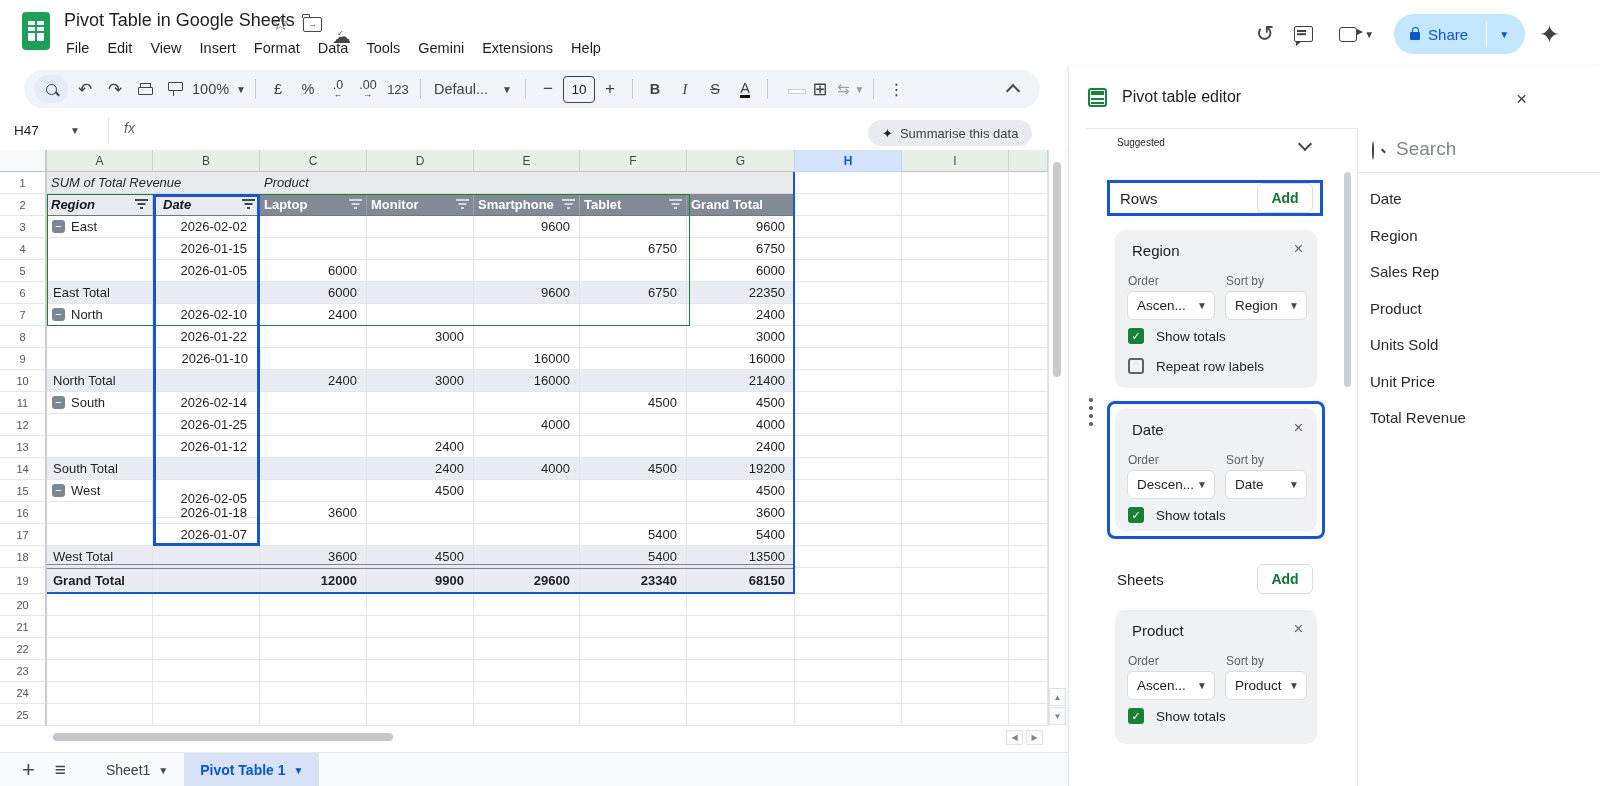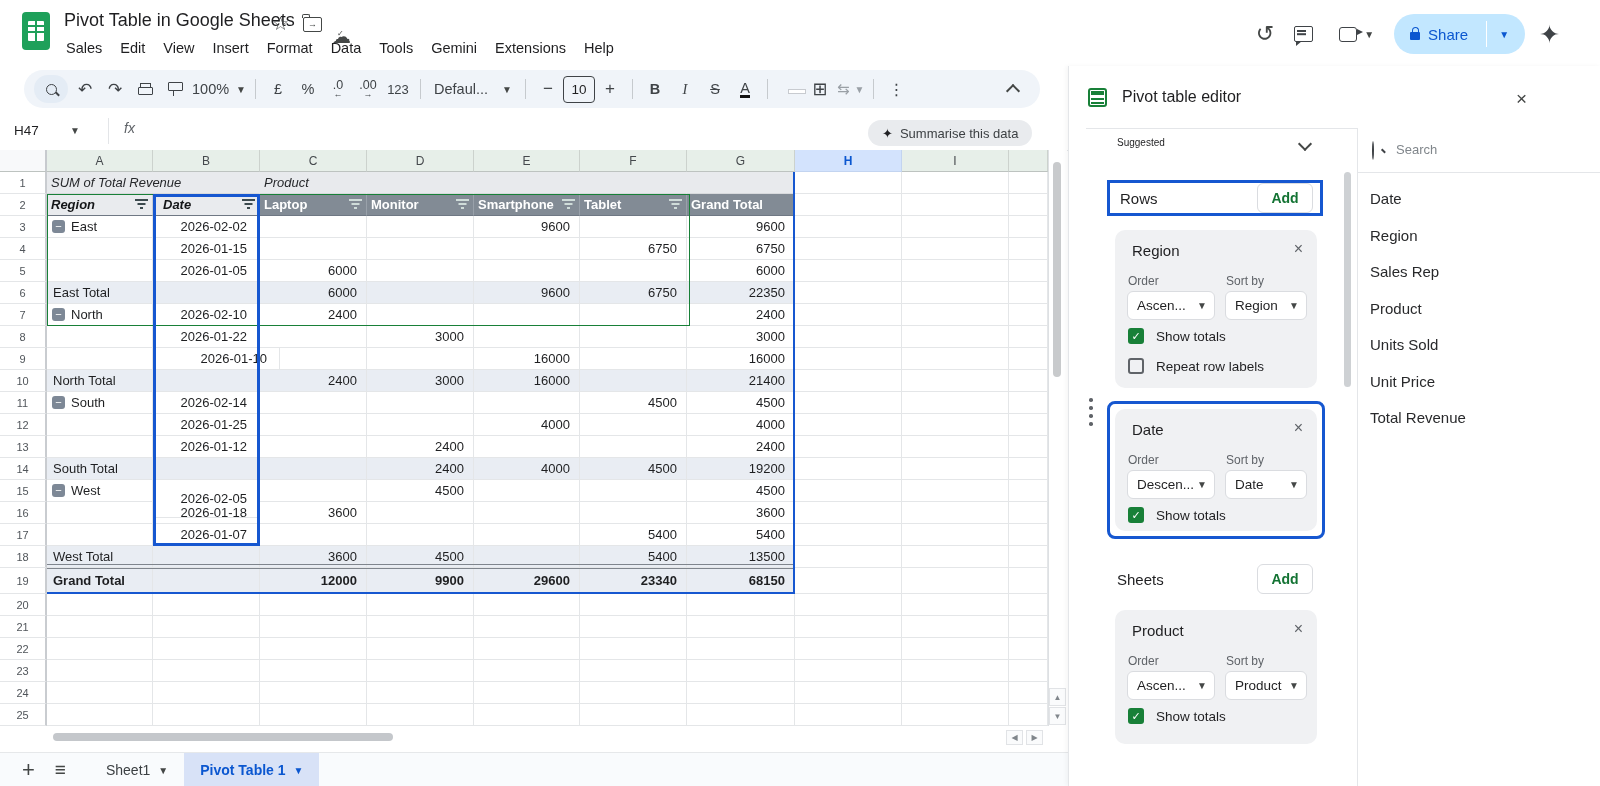--- a/index.html
+++ b/index.html
@@ -125,41 +125,41 @@
   .dd{position:absolute;top:61px;height:29px;background:#fff;border:1px solid #dadce0;border-radius:6px;display:flex;align-items:center;justify-content:space-between;padding:0 7px 0 9px;box-sizing:border-box;font-size:13.5px;color:#1f1f21}
   .chkrow{position:absolute;left:13px;display:flex;align-items:center;gap:12px;font-size:13.5px;color:#1f1f21}
   .chk{width:16px;height:16px;border-radius:3px;box-sizing:border-box;flex:none;display:flex;align-items:center;justify-content:center}
   .chk.on{background:#188038;color:#fff;font-size:11px;font-weight:700}
   .chk.off{border:2px solid #5f6368;background:#f0f1f3}
   .blue-wrap{position:absolute;left:1107px;width:218px;border:3px solid #1657d0;box-sizing:border-box;border-radius:8px}
   #drag-dots{left:1089px;top:398px;width:4px}
   #drag-dots i{display:block;width:3.5px;height:3.5px;border-radius:50%;background:#5f6368;margin-bottom:4.5px}
   
   #fld-mag{left:1372px;top:142px}
-  #field-search{left:1394px;top:136px;width:170px;height:24px;border:none;outline:none;font-size:13px;color:#c2410c;font-family:"Liberation Sans",sans-serif;background:transparent}
+  #field-search{left:1394px;top:136px;width:170px;height:24px;border:none;outline:none;font-size:19px;color:#c2410c;font-family:"Liberation Sans",sans-serif;background:transparent}
   #field-search::placeholder{color:#80868b}
   #fld-div{left:1358px;top:172px;width:242px;height:1px;background:#e4e6e9}
   .field-item{position:absolute;left:1370px;font-size:15px;color:#28292b}
 </style>
 </head>
 <body>
 
 
 
 
 <div class="abs" id="titlebar">
   <div class="abs" id="sheets-logo">
       <div class="grid"></div>
     </div>
   <div class="abs" id="doc-title">Pivot Table in Google Sheets</div>
   <div class="abs tb-ico" style="left:272px;top:12px;font-size:19px">☆</div>
   <div class="abs folder" style="left:303px;top:17px">→</div>
   <div class="abs cloudw" style="left:332px;top:10px">☁<b>✓</b></div>
   <div class="abs flex" id="menubar">
-      <div class="menu-item">Sales</div>
+      <div class="menu-item">File</div>
       <div class="menu-item">Edit</div>
       <div class="menu-item">View</div>
       <div class="menu-item">Insert</div>
       <div class="menu-item">Format</div>
       <div class="menu-item">Data</div>
       <div class="menu-item">Tools</div>
       <div class="menu-item">Gemini</div>
       <div class="menu-item">Extensions</div>
       <div class="menu-item">Help</div>
     </div>
@@ -448,21 +448,21 @@
       <div class="cell num clip" style="left: 367px; top: 176px; width: 107px; height: 22px;">3000</div>
       <div class="cell num clip" style="left: 474px; top: 176px; width: 106px; height: 22px;"></div>
       <div class="cell num clip" style="left: 580px; top: 176px; width: 107px; height: 22px;"></div>
       <div class="cell num clip" style="left: 687px; top: 176px; width: 108px; height: 22px;">3000</div>
       <div class="cell clip" style="left: 795px; top: 176px; width: 107px; height: 22px;"></div>
       <div class="cell clip" style="left: 902px; top: 176px; width: 107px; height: 22px;"></div>
       <div class="cell clip" style="left: 1009px; top: 176px; width: 39px; height: 22px;"></div>
       <div class="cell clip" style="left: 47px; top: 198px; width: 106px; height: 22px;">
         <span style="padding-left:2px"></span>
       </div>
-      <div class="cell datec clip" style="left: 153px; top: 198px; width: 127px; height: 22px; padding-left: 42px;">2026-01-10</div>
+      <div class="cell datec clip" style="left: 153px; top: 198px; width: 108px; height: 22px; padding-left: 42px;">2026-01-10</div>
       <div class="cell num clip" style="left: 260px; top: 198px; width: 107px; height: 22px;"></div>
       <div class="cell num clip" style="left: 367px; top: 198px; width: 107px; height: 22px;"></div>
       <div class="cell num clip" style="left: 474px; top: 198px; width: 106px; height: 22px;">16000</div>
       <div class="cell num clip" style="left: 580px; top: 198px; width: 107px; height: 22px;"></div>
       <div class="cell num clip" style="left: 687px; top: 198px; width: 108px; height: 22px;">16000</div>
       <div class="cell clip" style="left: 795px; top: 198px; width: 107px; height: 22px;"></div>
       <div class="cell clip" style="left: 902px; top: 198px; width: 107px; height: 22px;"></div>
       <div class="cell clip" style="left: 1009px; top: 198px; width: 39px; height: 22px;"></div>
       <div class="cell clip tot" style="left: 47px; top: 220px; width: 106px; height: 22px;">
         <span style="padding-left:2px">North Total</span>

